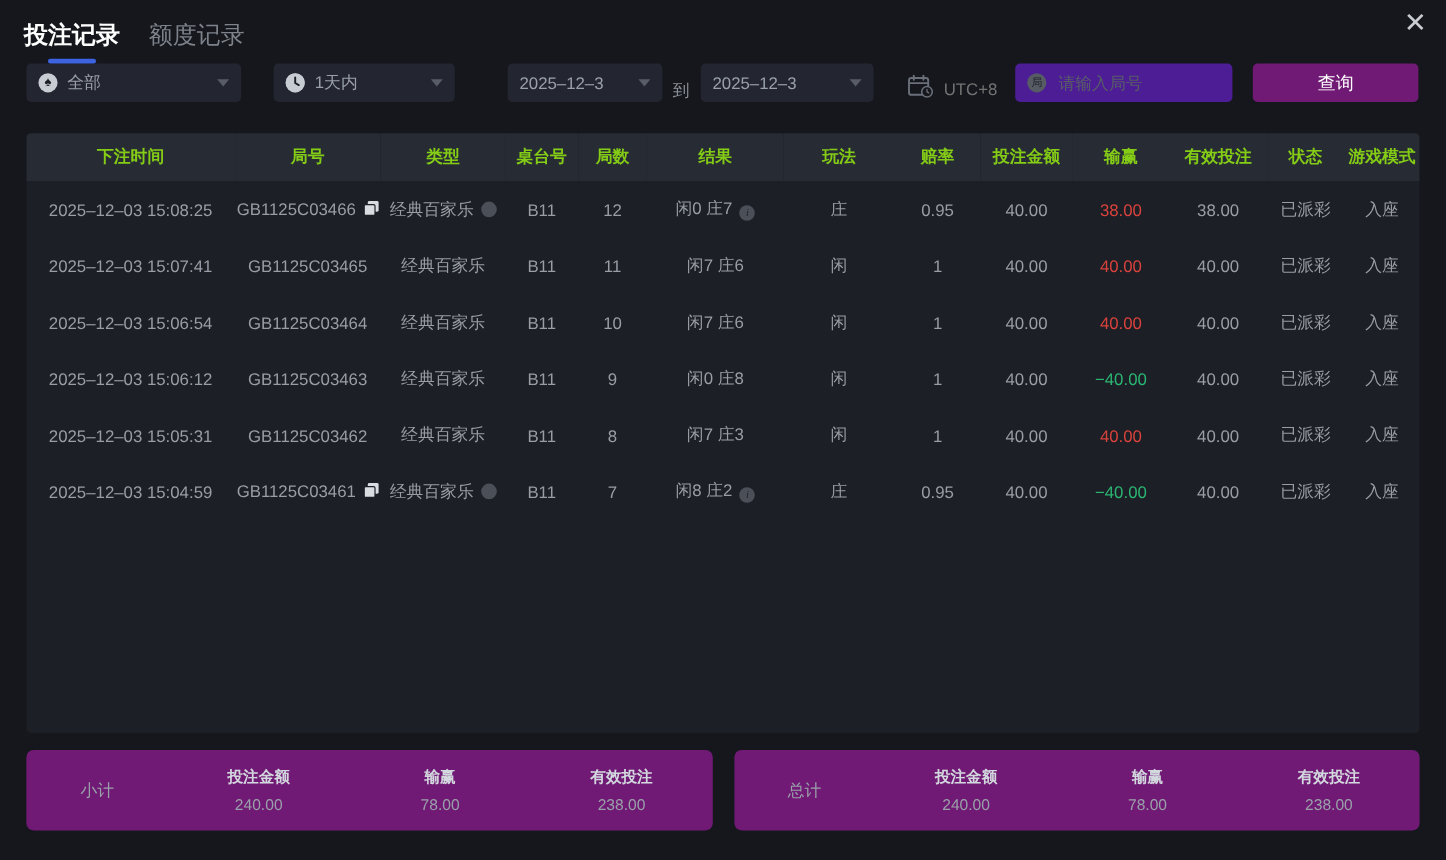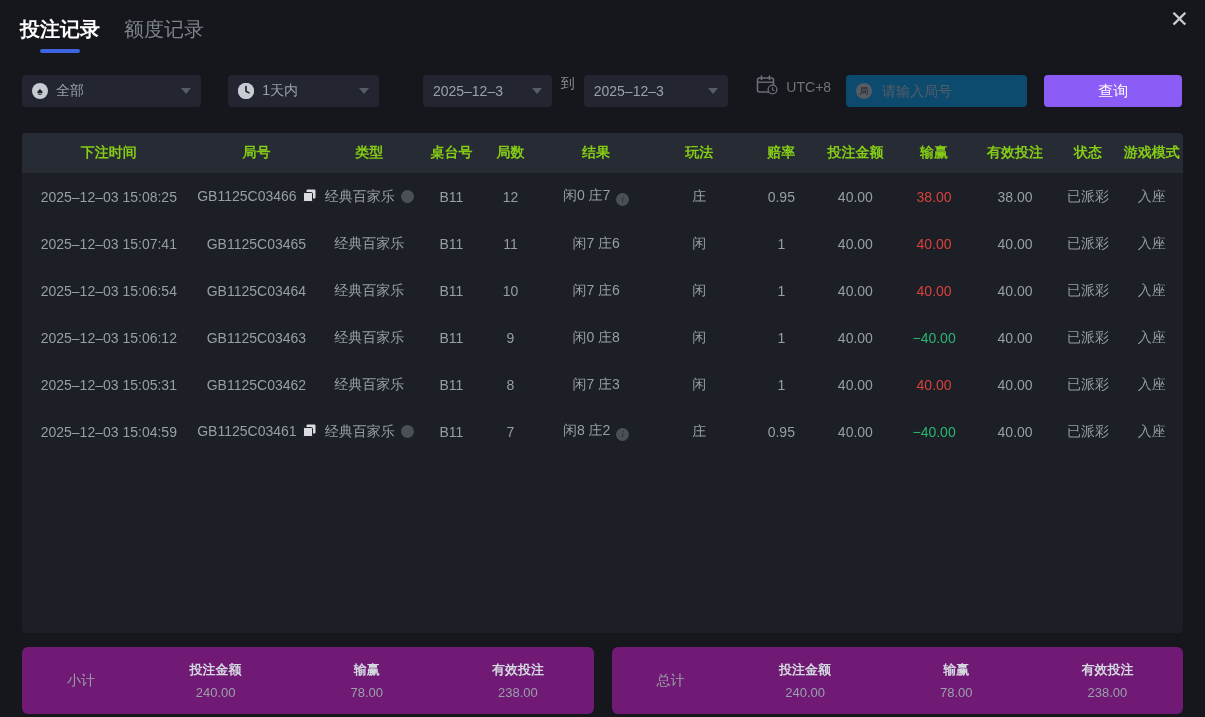--- a/index.html
+++ b/index.html
@@ -15,21 +15,21 @@
   .tab.active{color:#ffffff;font-weight:700}
   .tab.active::after{
     content:"";position:absolute;left:50%;transform:translateX(-50%);
     bottom:0;width:40px;height:4px;border-radius:2px;background:#3d63e0;
   }
   .close-btn{
     position:absolute;top:4px;right:12px;font-size:23px;color:#c9cdd3;
     font-weight:300;cursor:pointer;line-height:1;padding:4px;
   }
   
-  .filter-bar{display:flex;align-items:flex-start;margin-top:22px;padding:0 23px 0 22px;height:32px}
+  .filter-bar{display:flex;align-items:flex-end;padding:0 23px 0 22px;height:32px}
   .ctrl{
     height:32px;background:#232631;border-radius:4px;display:flex;align-items:center;
     color:#9aa0a9;font-size:14px;box-sizing:border-box;padding:0 10px;cursor:pointer;
   }
   .chev{width:0;height:0;border-left:5px solid transparent;border-right:5px solid transparent;
     border-top:6px solid #575c66;margin-left:auto}
   .circle-ic{
     width:16px;height:16px;border-radius:50%;background:#c7cbd2;color:#1b1e24;
     display:inline-flex;align-items:center;justify-content:center;
     font-size:11px;line-height:1;margin-right:8px;flex:0 0 auto;
@@ -40,28 +40,28 @@
     display:inline-flex;align-items:center;justify-content:center;
     font-size:9px;line-height:1;margin-right:8px;flex:0 0 auto;
   }
   .round-ic::before{content:"局"}
   .sel-game{width:181px}
   .sel-time{width:152px;margin-left:27px}
   .sel-date1{width:130px;margin-left:44px}
   .to-label{color:#8b9098;font-size:14px;margin-left:9px}
   .sel-date2{width:146px;margin-left:9px}
   .tz{display:flex;align-items:center;margin-left:28px;color:#737373;font-size:14px;gap:8px}
-  .round-input-wrap{width:183px;margin-left:15px;background:#0c4a6e;cursor:text}
+  .round-input-wrap{width:183px;margin-left:15px;background:#4c1d95;cursor:text}
   .round-input-wrap input{
     background:transparent;border:none;outline:none;color:#9aa0a9;font-size:14px;width:100%;
     font-family:inherit;
   }
   .round-input-wrap input::placeholder{color:#585d66}
   .search-btn{
-    width:139px;height:32px;margin-left:17px;background:#8b5cf6;border:none;border-radius:4px;
+    width:139px;height:32px;margin-left:17px;background:#701a75;border:none;border-radius:4px;
     color:#ffffff;font-size:15px;font-weight:500;cursor:pointer;font-family:inherit;
   }
   
   .table-area{margin:26px 22px 0;height:500px;background:#1c1f25;border-radius:4px;overflow:hidden}
   table{width:100%;border-collapse:collapse;table-layout:fixed}
   thead th{
     height:38px;background:#272b34;color:#84cc16;font-size:14px;font-weight:700;
     text-align:center;white-space:nowrap;overflow:hidden;
   }
   tbody td{

